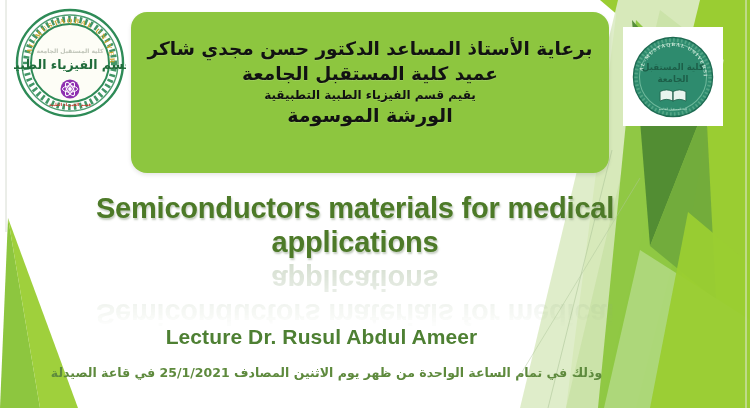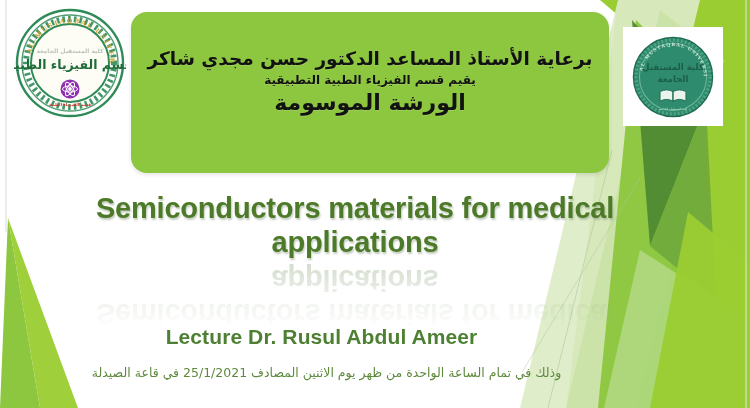--- a/index.html
+++ b/index.html
@@ -55,21 +55,21 @@
     font-weight: bold;
     font-size: 18.5px;
     line-height: 1.34;
     text-align: center;
     white-space: nowrap;
     text-shadow: 0 1px 0 rgba(255,255,255,0.12);
   }
   .ar-line.l1 { font-size: 18.5px; }
   .ar-line.l2 { font-size: 18.5px; }
   .ar-line.l3 { font-size: 12px; }
-  .ar-line.l4 { font-size: 22px; }
+  .ar-line.l4 { font-size: 19px; }
 
   
   #logo-left {
     position: absolute;
     left: 14px;
     top: 7px;
     width: 112px;
     height: 112px;
     z-index: 8;
   }
@@ -147,21 +147,21 @@
   #footnote {
     position: absolute;
     left: 0;
     top: 365px;
     width: 653px;
     text-align: center;
     z-index: 5;
     direction: rtl;
     color: #5E8A3D;
     font-family: "DejaVu Sans", "Liberation Sans", sans-serif;
-    font-weight: normal;
+    font-weight: bold;
     font-size: 12.5px;
     white-space: nowrap;
   }
 </style>
 </head>
 <body>
 
 <div id="slide">
 
   <svg id="bg-decor" viewBox="0 0 750 408" preserveAspectRatio="none" aria-hidden="true">
@@ -241,20 +241,21 @@
         <path d="M -15 6 L -15 -5 Q -7.5 -9 0 -5 L 0 6 Q -7.5 2 -15 6 Z" fill="#E8F5EE" stroke="#1C5E48" stroke-width="0.9"></path>
         <path d="M 15 6 L 15 -5 Q 7.5 -9 0 -5 L 0 6 Q 7.5 2 15 6 Z" fill="#E8F5EE" stroke="#1C5E48" stroke-width="0.9"></path>
         <line x1="0" y1="-5" x2="0" y2="6" stroke="#1C5E48" stroke-width="0.9"></line>
       </g>
       <text x="50" y="88" text-anchor="middle" font-family="DejaVu Sans, sans-serif" font-size="3.6" fill="#BFE3D2" direction="rtl">كلية المستقبل الجامعة</text>
     </svg>
   </div>
 
   <div id="header-box">
     <div class="ar-line l1">برعاية الأستاذ المساعد الدكتور حسن مجدي شاكر</div>
+    <div class="ar-line l2">عميد كلية المستقبل الجامعة</div>
     <div class="ar-line l3">يقيم قسم الفيزياء الطبية التطبيقية</div>
     <div class="ar-line l4">الورشة الموسومة</div>
   </div>
 
   <div id="title-reflection">Semiconductors materials for medical applications</div>
 
   <div id="title-block">
     <div id="main-title">Semiconductors materials for medical applications</div>
   </div>
 

